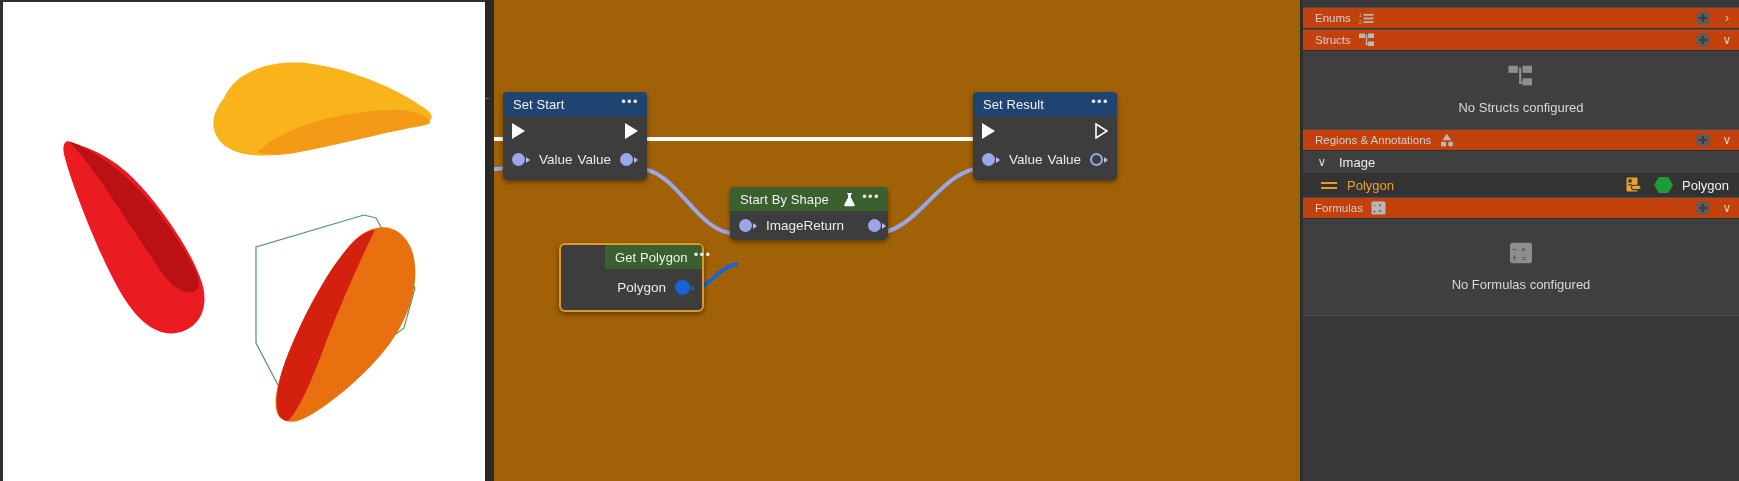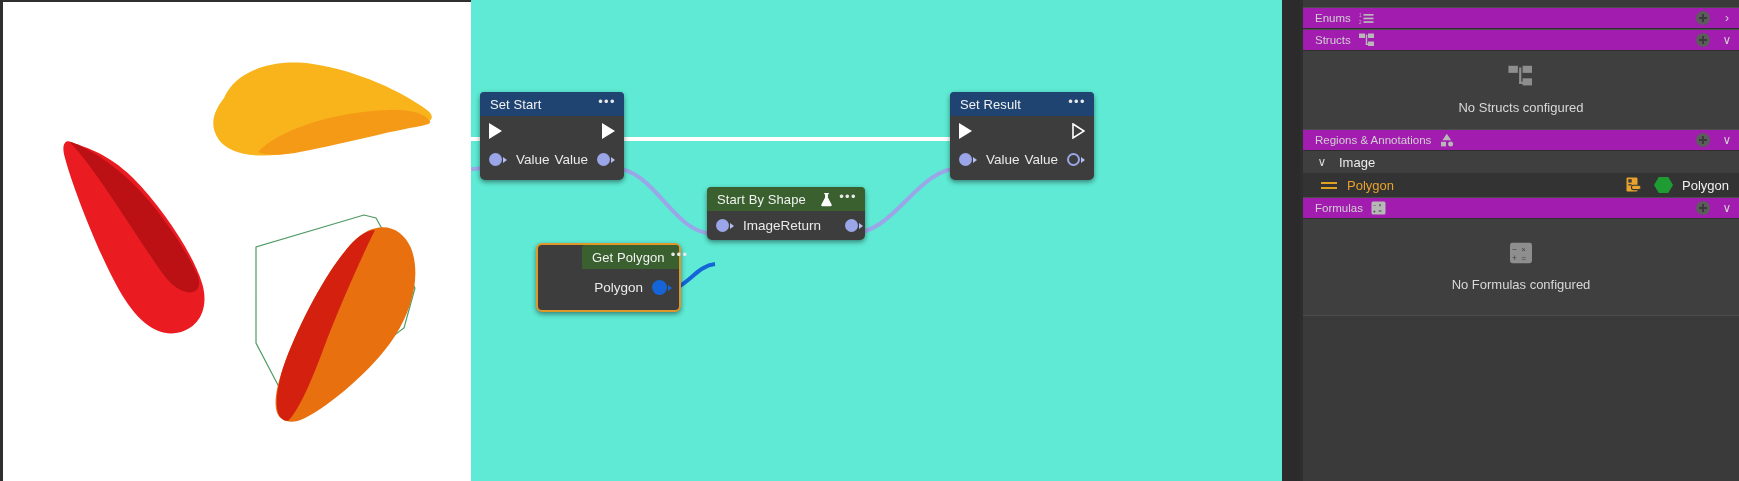--- a/index.html
+++ b/index.html
@@ -9,21 +9,21 @@
   #app{position:relative;width:1739px;height:481px;}
 
   
   #image-panel{position:absolute;left:0;top:0;width:487px;height:481px;background:#2f2f2f;}
   #image-canvas{position:absolute;left:3px;top:2px;width:484px;height:479px;background:#ffffff;}
   #image-canvas svg{display:block;width:484px;height:479px;}
   #panel-divider{position:absolute;left:485px;top:0;width:4px;height:481px;background:#262626;}
   #divider-handle{position:absolute;left:0px;top:98px;width:4px;height:1px;background:#6d6d6d;}
 
   
-  #graph{position:absolute;left:471px;top:0;width:811px;height:481px;background:#5eead4;overflow:hidden;}
+  #graph{position:absolute;left:494px;top:0;width:811px;height:481px;background:#a16207;overflow:hidden;}
   #graph-wires{position:absolute;left:0;top:0;width:811px;height:481px;pointer-events:none;}
 
   .node{position:absolute;border-radius:5px;background:#3d3d3d;
         box-shadow:0 2px 5px rgba(0,0,0,.45);}
   .node-head{height:24px;border-radius:4px 4px 0 0;display:flex;align-items:center;
              padding:0 8px 0 10px;box-sizing:border-box;}
   .node-title{font-size:13px;color:#f2f2f2;white-space:nowrap;letter-spacing:.1px;}
   .node-head .spacer{flex:1;}
   .dots{font-size:13px;color:#e8e8e8;letter-spacing:1.4px;line-height:8px;
         padding-bottom:4px;margin-left:6px;}
@@ -53,21 +53,21 @@
   .pin-solidblue{background:#1565d8;}
   .pin-hollow{background:transparent;border:2px solid #9aa6e8;box-sizing:border-box;}
 
   
   #right-panel{position:absolute;left:1300px;top:0;width:439px;height:481px;background:#3a3a3a;}
   #rp-gutter{position:absolute;left:0;top:0;width:3px;height:481px;background:#2e2e2e;}
   #rp-inner{position:absolute;left:3px;top:0;width:436px;height:481px;}
 
   .sect-head{position:relative;height:22px;display:flex;align-items:center;
              padding-left:12px;box-sizing:border-box;
-             border-top:1px solid #4d4d4d;border-bottom:1px solid #2f2f2f;background:#a21caf;}
+             border-top:1px solid #4d4d4d;border-bottom:1px solid #2f2f2f;background:#c2410c;}
   .sect-title{font-size:11.5px;color:#d0d0d0;white-space:nowrap;}
   .sect-ico{margin-left:8px;display:flex;align-items:center;}
   .sect-head .spacer{flex:1;}
   .plusbtn{width:14px;height:14px;border-radius:50%;background:#5c5c5c;position:relative;margin-right:9px;}
   .plusbtn:before,.plusbtn:after{content:"";position:absolute;background:#3a3a3a;}
   .plusbtn:before{left:3px;top:6px;width:8px;height:2px;}
   .plusbtn:after{left:6px;top:3px;width:2px;height:8px;}
   .chev{width:16px;margin-right:4px;color:#cfcfcf;font-size:12px;text-align:center;
         line-height:22px;}
 

